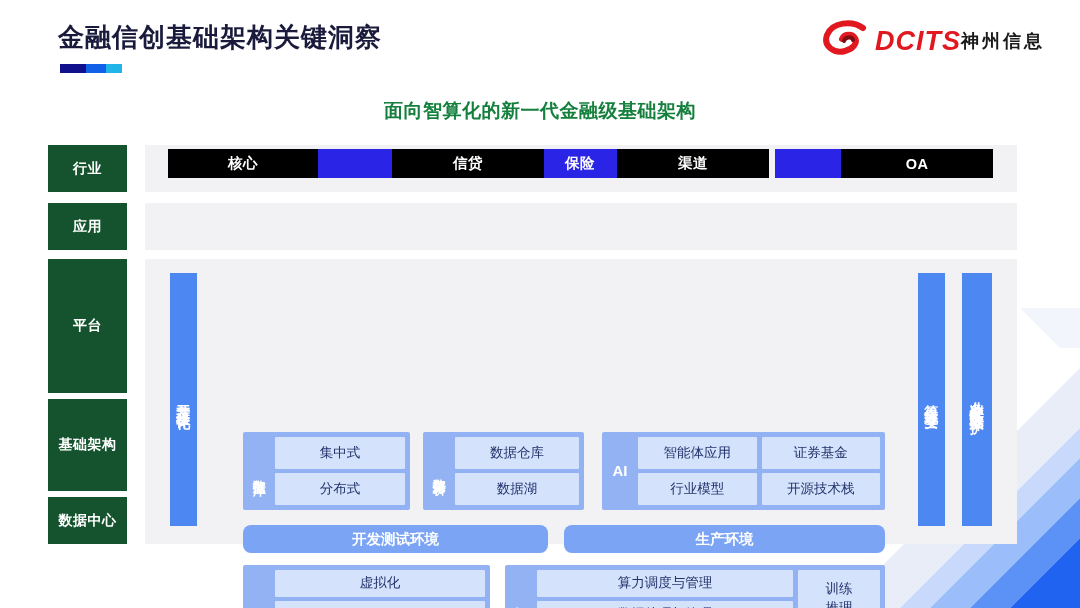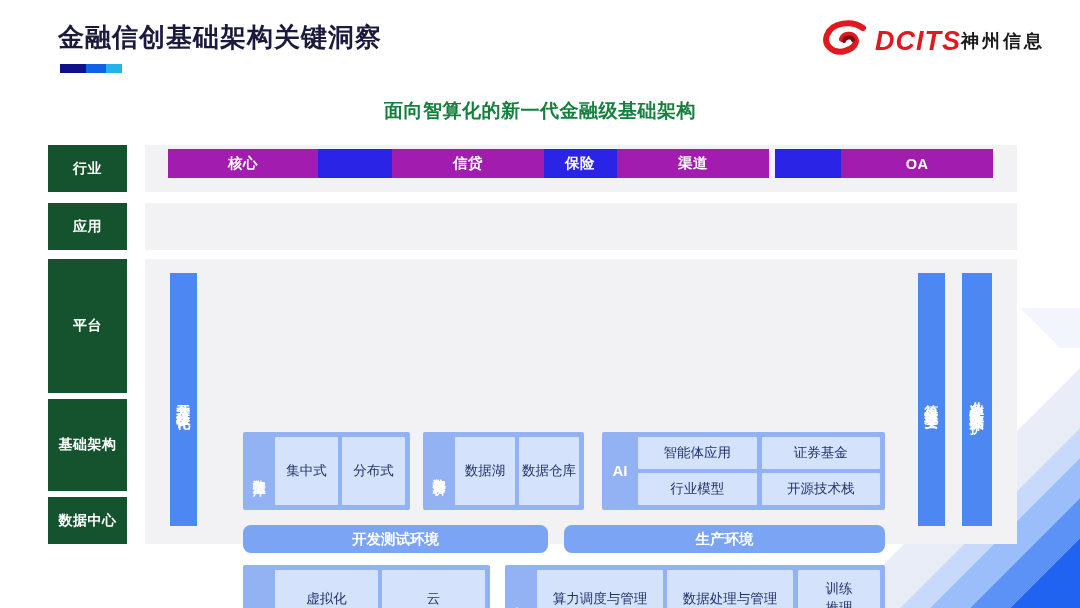--- a/index.html
+++ b/index.html
@@ -61,21 +61,21 @@
   .panel { position:absolute; background:#f2f2f4; }
   .panel-industry { left:145px; top:5px; width:872px; height:47px; }
   .panel-app      { left:145px; top:63px; width:872px; height:47px; }
   .panel-platform { left:145px; top:119px; width:872px; height:285px; }
 
   .pill {
     position:absolute; display:flex; align-items:center; justify-content:center;
     color:#fff; font-weight:bold; font-size:14.5px; letter-spacing:.5px;
   }
   .pill-industry { background:#2a24e6; height:29px; top:9px; }
-  .pill-app { background:#a21caf; height:29px; top:9px; }
+  .pill-app { background:#000000; height:29px; top:9px; }
 
   
   .vbar {
     position:absolute; background:#4d87f2; color:#fff;
     display:flex; align-items:center; justify-content:center;
     font-weight:bold; font-size:14px;
     writing-mode:vertical-rl; text-orientation:upright;
     letter-spacing:2px; line-height:1.05;
   }
   .vbar-devops { left:170px; top:133px; width:27px; height:253px; }
@@ -90,21 +90,21 @@
   .group-label {
     color:#fff; font-weight:bold; font-size:13px;
     writing-mode:vertical-rl; text-orientation:upright; letter-spacing:1px;
     display:flex; align-items:center; justify-content:center;
     width:22px; flex:0 0 22px; line-height:1.05;
   }
   .group-label.horiz {
     writing-mode:horizontal-tb; text-orientation:mixed;
     font-size:15px; width:26px; flex:0 0 26px; letter-spacing:0;
   }
-  .group-cells { flex:1; display:flex; gap:4px; margin-left:5px; }
+  .group-cells { flex:1; display:flex; flex-direction:column; gap:4px; margin-left:5px; }
   .group-cols  { flex:1; display:flex; gap:5px; margin-left:5px; }
   .group-col   { flex:1; display:flex; flex-direction:column; gap:4px; }
   .cell {
     flex:1; background:#d4e2fb; color:#22336b; font-size:13.5px;
     display:flex; align-items:center; justify-content:center; border-radius:1px;
     white-space:nowrap;
   }
 
   .g-db   { left:243px; top:292px; width:167px; height:78px; }
   .g-da   { left:423px; top:292px; width:161px; height:78px; }
@@ -205,22 +205,22 @@
       <div class="group-label">数据库</div>
       <div class="group-cells">
         <div class="cell">集中式</div>
         <div class="cell">分布式</div>
       </div>
     </div>
 
     <div class="group g-da">
       <div class="group-label">数据分析</div>
       <div class="group-cells">
+        <div class="cell">数据仓库</div>
         <div class="cell">数据湖</div>
-        <div class="cell">数据仓库</div>
       </div>
     </div>
 
     <div class="group g-ai">
       <div class="group-label horiz">AI</div>
       <div class="group-cols">
         <div class="group-col">
           <div class="cell">智能体应用</div>
           <div class="cell">行业模型</div>
         </div>

